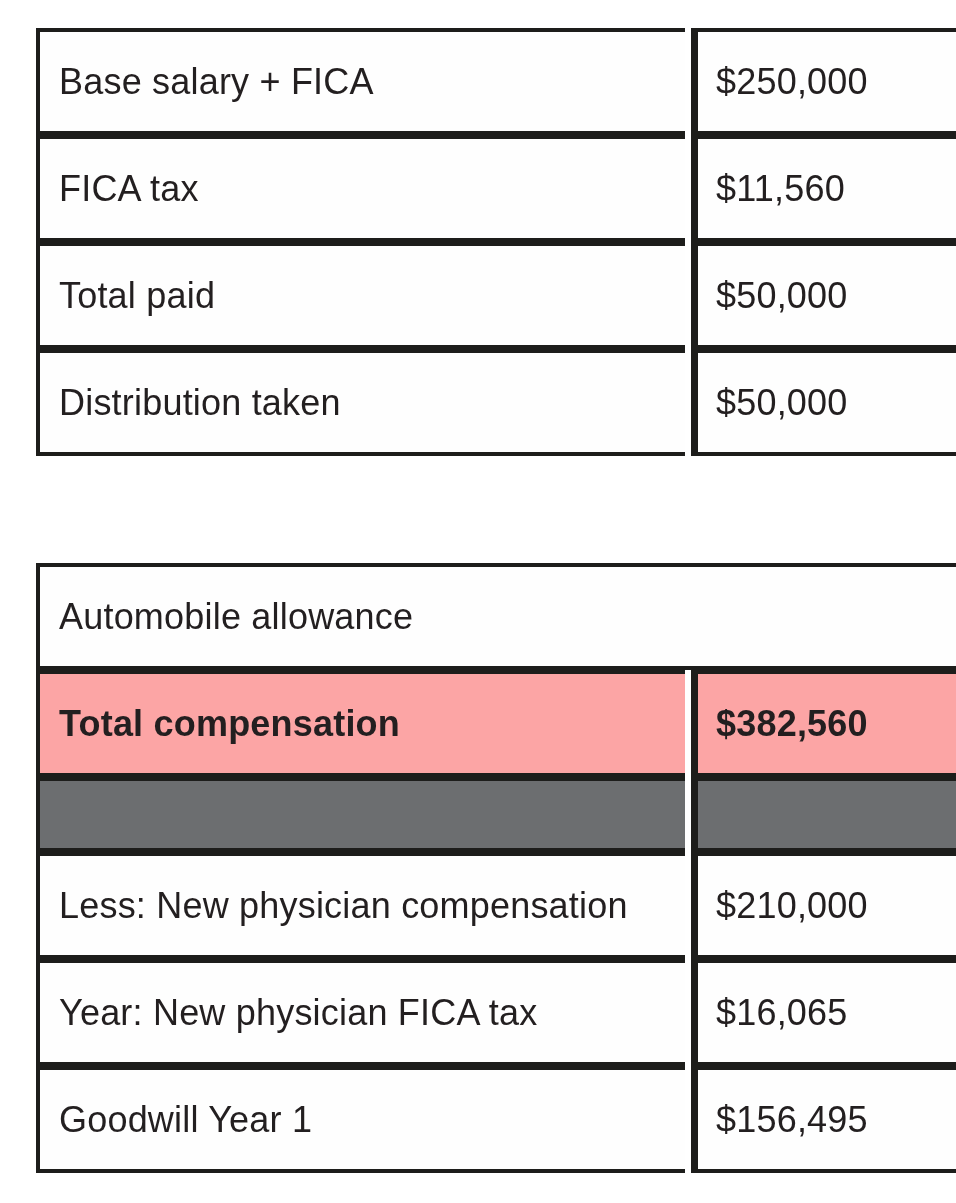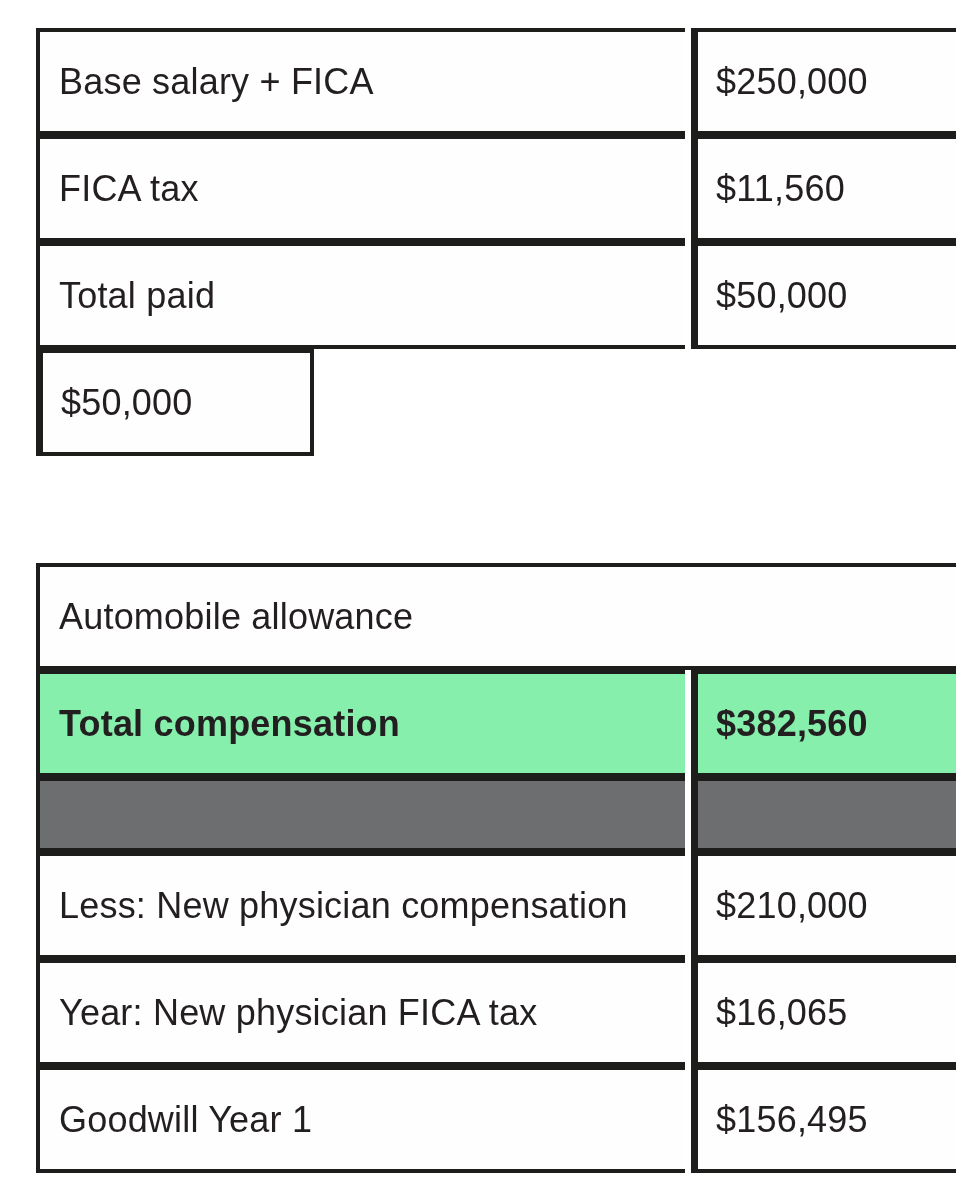--- a/index.html
+++ b/index.html
@@ -45,21 +45,21 @@
     border-right: none;
     margin-right: 6px;     
     padding-left: 19px;
   }
   .cell.value {
     width: 278px;
     border-left-width: 7px; 
     padding-left: 18px;
   }
   .row.r-green .cell {
-    background: #86efac;
+    background: #fca5a5;
     font-weight: 700;
   }
   .row.r-bold .cell {
     font-weight: 400;
   }
   .row.r-gray {
     height: 75px;
   }
   .row.r-gray .cell {
     background: #6c6e70;
@@ -79,20 +79,21 @@
     <div class="cell label">FICA tax</div>
     <div class="cell value">$11,560</div>
   </div>
 
   <div class="row">
     <div class="cell label">Total paid</div>
     <div class="cell value">$50,000</div>
   </div>
 
   <div class="row">
+    <div class="cell label">Distribution taken</div>
     <div class="cell value">$50,000</div>
   </div>
 
   <div class="row">
   </div>
 
   <div class="row">
     <div class="cell label">Automobile allowance</div>
   </div>
 

